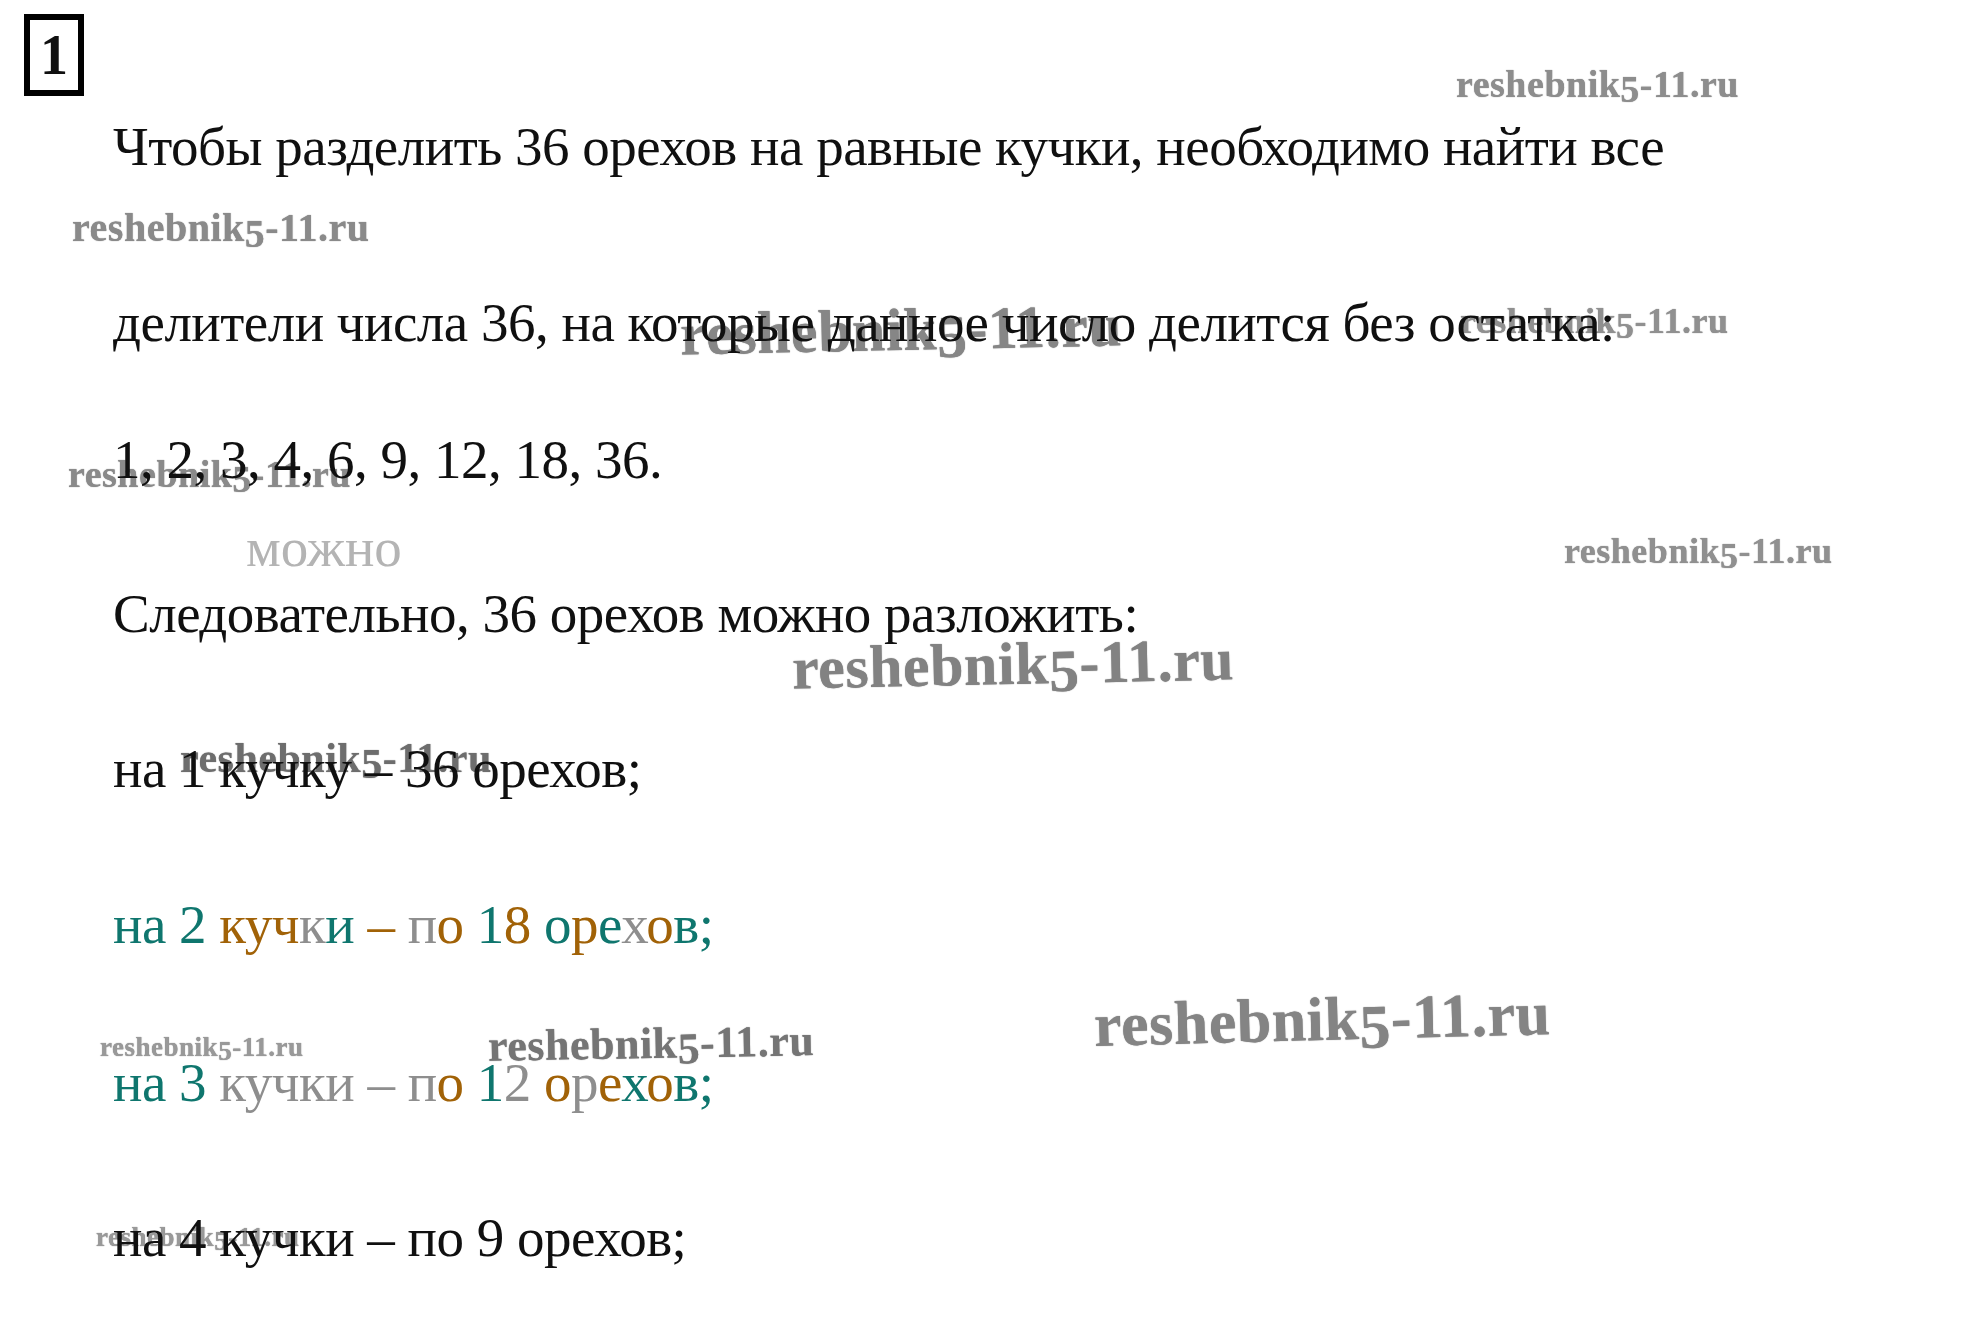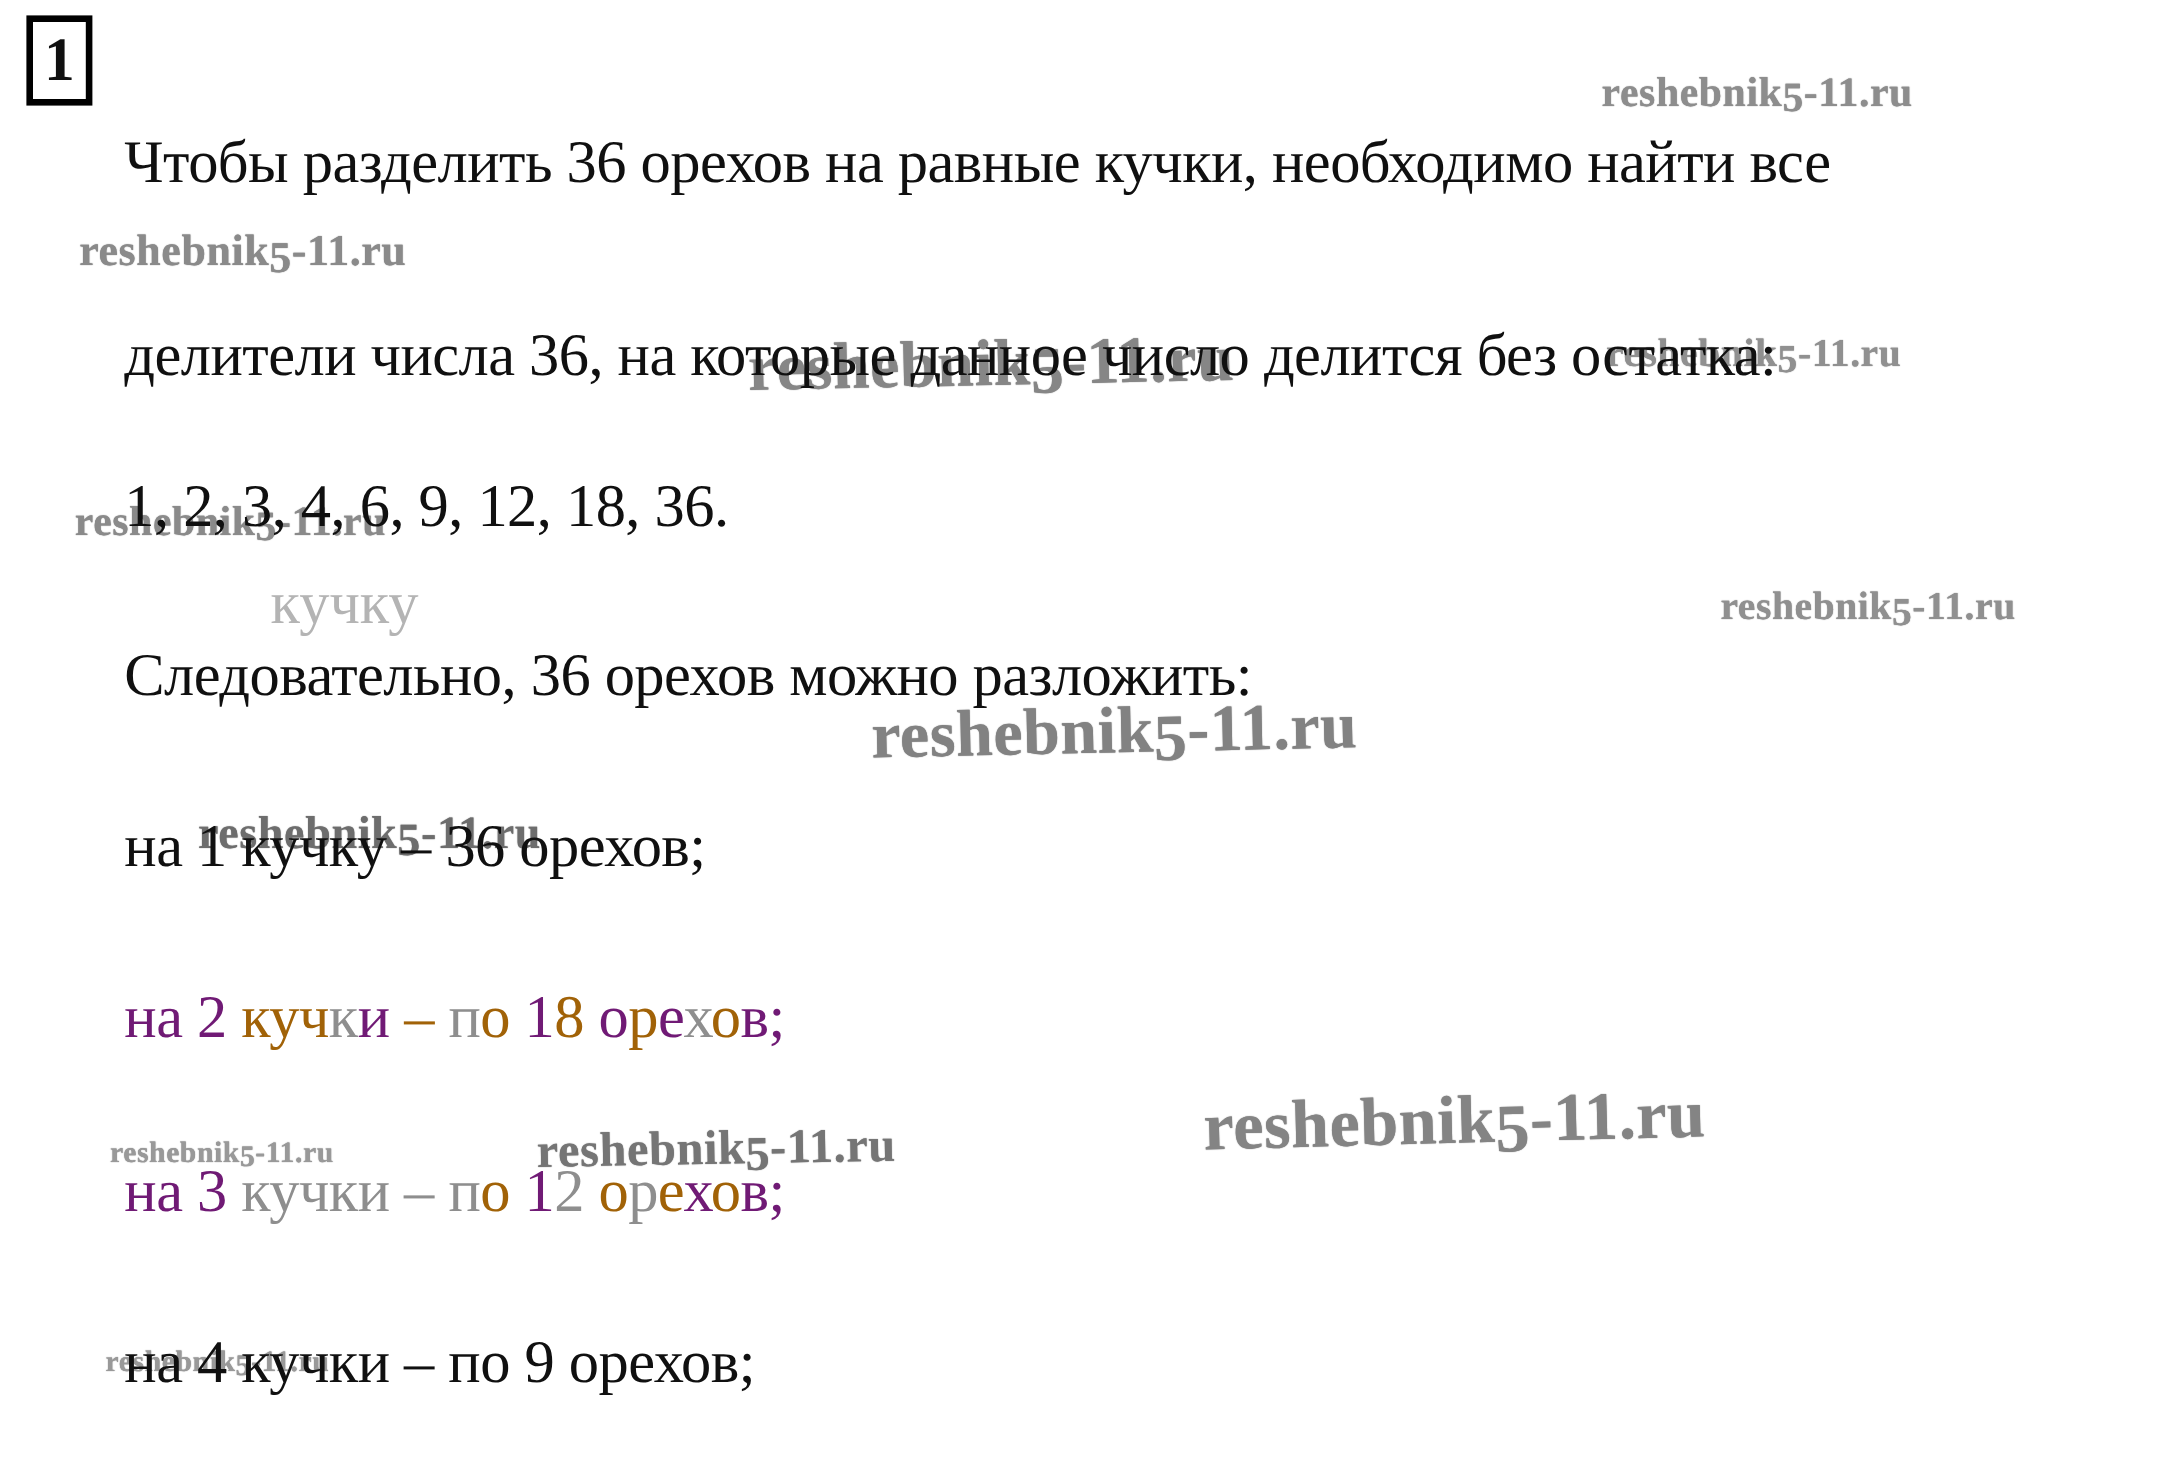--- a/index.html
+++ b/index.html
@@ -28,21 +28,21 @@
   }
   .l1{top:116px;}
   .l2{top:230px;}
   .l3{top:306px;}
   .l4{top:398px;}
   .l5{top:492px;}
   .l6{top:586px;}
   .l7{top:682px;}
   .l8{top:776px;}
 
-  .tone-dark{color:#701a75;}
+  .tone-dark{color:#0f766e;}
   .tone-mid{color:#8e8e8e;}
   .tone-light{color:#a16207;}
 
   
   .ghost-word{
     position:absolute;left:246px;top:520px;
     font-size:55px;color:#b4b4b4;line-height:1;
     z-index:0;white-space:nowrap;
   }
 
@@ -92,20 +92,20 @@
   <div class="wm wm9"><span>r</span><span>e</span><span>s</span><span>h</span><span>e</span><span>b</span><span>n</span><span>i</span><span>k</span><span class="low">5</span><span>-</span><span>1</span><span>1</span><span>.</span><span>r</span><span>u</span></div>
   <div class="wm wm10"><span>r</span><span>e</span><span>s</span><span>h</span><span>e</span><span>b</span><span>n</span><span>i</span><span>k</span><span class="low">5</span><span>-</span><span>1</span><span>1</span><span>.</span><span>r</span><span>u</span></div>
   <div class="wm wm11"><span>r</span><span>e</span><span>s</span><span>h</span><span>e</span><span>b</span><span>n</span><span>i</span><span>k</span><span class="low">5</span><span>-</span><span>1</span><span>1</span><span>.</span><span>r</span><span>u</span></div>
   <div class="wm wm12"><span>r</span><span>e</span><span>s</span><span>h</span><span>e</span><span>b</span><span>n</span><span>i</span><span>k</span><span class="low">5</span><span>-</span><span>1</span><span>1</span><span>.</span><span>r</span><span>u</span></div>
 
   <div class="line l1 black-line">Чтобы разделить 36 орехов на равные кучки, необходимо найти все</div>
   <div class="line l2 black-line">делители числа 36, на которые данное число делится без остатка:</div>
   <div class="line l3 black-line">1, 2, 3, 4, 6, 9, 12, 18, 36.</div>
   <div class="line l4 black-line">Следовательно, 36 орехов можно разложить:</div>
 
-  <div class="ghost-word">кучку</div>
+  <div class="ghost-word">можно</div>
 
   <div class="line l5  black-line">на 1 кучку – 36 орехов;</div>
   <div class="line l6  black-line"><span class="tone-dark">на 2 </span><span class="tone-light">куч</span><span class="tone-mid">к</span><span class="tone-dark">и</span><span class="tone-light"> – </span><span class="tone-mid">п</span><span class="tone-light">о</span><span class="tone-dark"> 1</span><span class="tone-light">8</span><span class="tone-dark"> о</span><span class="tone-light">р</span><span class="tone-dark">е</span><span class="tone-mid">х</span><span class="tone-light">о</span><span class="tone-dark">в;</span></div>
   <div class="line l7  black-line"><span class="tone-dark">на 3 </span><span class="tone-mid">кучки</span><span class="tone-mid"> – </span><span class="tone-mid">п</span><span class="tone-light">о</span><span class="tone-dark"> 1</span><span class="tone-mid">2</span><span class="tone-light"> о</span><span class="tone-mid">р</span><span class="tone-light">е</span><span class="tone-dark">х</span><span class="tone-light">о</span><span class="tone-dark">в;</span></div>
   <div class="line l8  black-line">на 4 кучки – по 9 орехов;</div>
 
 </div>
 
 </body></html>

